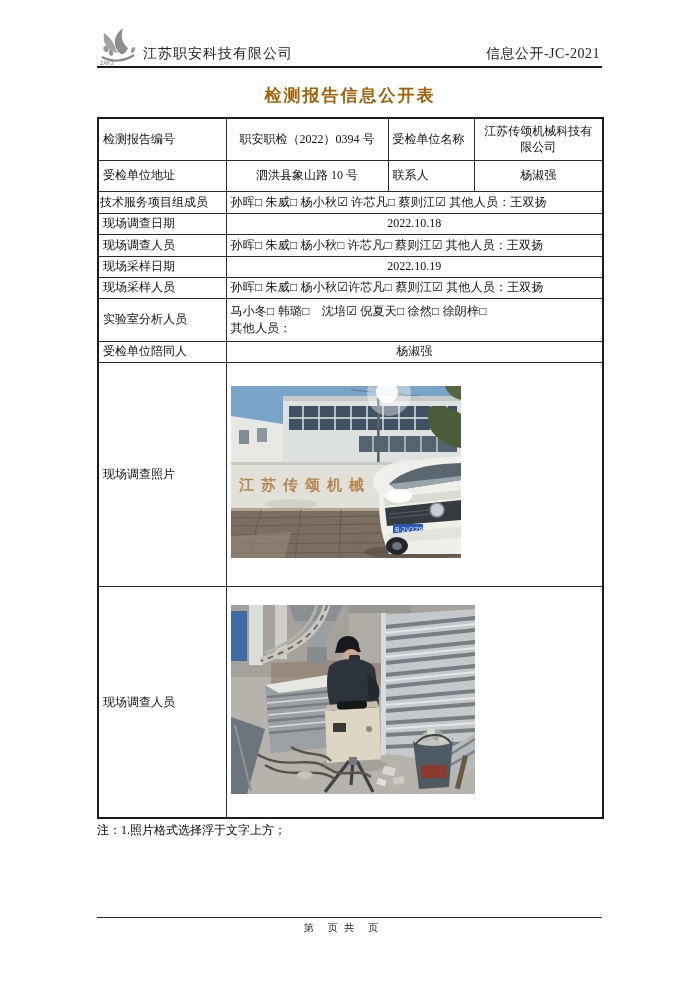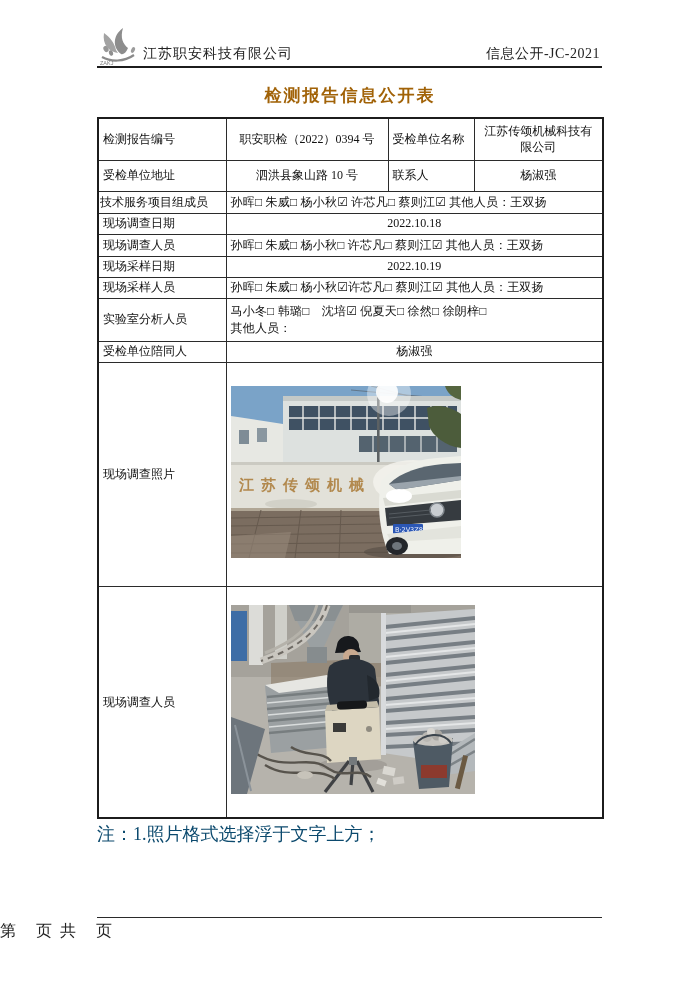--- a/index.html
+++ b/index.html
@@ -28,24 +28,24 @@
   td.lbl { text-align:left; }
   td.val-c { text-align:center; }
   td.val-l { text-align:left; padding-left:6px; letter-spacing:.2px; }
   tr.r-a { height:42px; } tr.r-b { height:31px; } tr.r-c { height:22px;margin-top:19px; }
   tr.r-d { height:21px; } tr.r-e { height:22px;padding-left:12px; } tr.r-f { height:21px; }
   tr.r-g { height:21px; } tr.r-h { height:43px; } tr.r-i { height:21px; }
   tr.r-photo1 { height:224px; } tr.r-photo2 { height:232px; }
   td.photo-cell { vertical-align:middle; padding:0; }
   .photo-frame { display:inline-block; line-height:0; }
   
-  .note { position:absolute; left:97px; top:822px; font-size:18px; color:#0c4a6e; }
+  .note { position:absolute; left:97px; top:822px; font-size:12px; color:#000000; }
   .ftr-line { position:absolute; left:97px; top:917px; width:505px; border-top:1.5px solid #2a2a2a; }
-  .ftr-text { position:absolute; left:0; top:921px; width:684px; text-align:left;
-              font-size:16px; letter-spacing:2px; color:#222; }
+  .ftr-text { position:absolute; left:0; top:921px; width:684px; text-align:center;
+              font-size:10px; letter-spacing:2px; color:#222; }
 </style>
 </head>
 <body>
 
 <div class="page">
 
   <div class="hdr">
     <svg class="hdr-logo" viewBox="0 0 44 40">
       <path d="M24 28 C16 22 15 10 26 2 C23 12 26 18 31 22 C29 27 26 29 24 28 Z" fill="#8d8d8d"></path>
       <path d="M21 27 C12 26 5 18 7 7 C13 11 18 18 19 24 Z" fill="#a3a3a3"></path>

